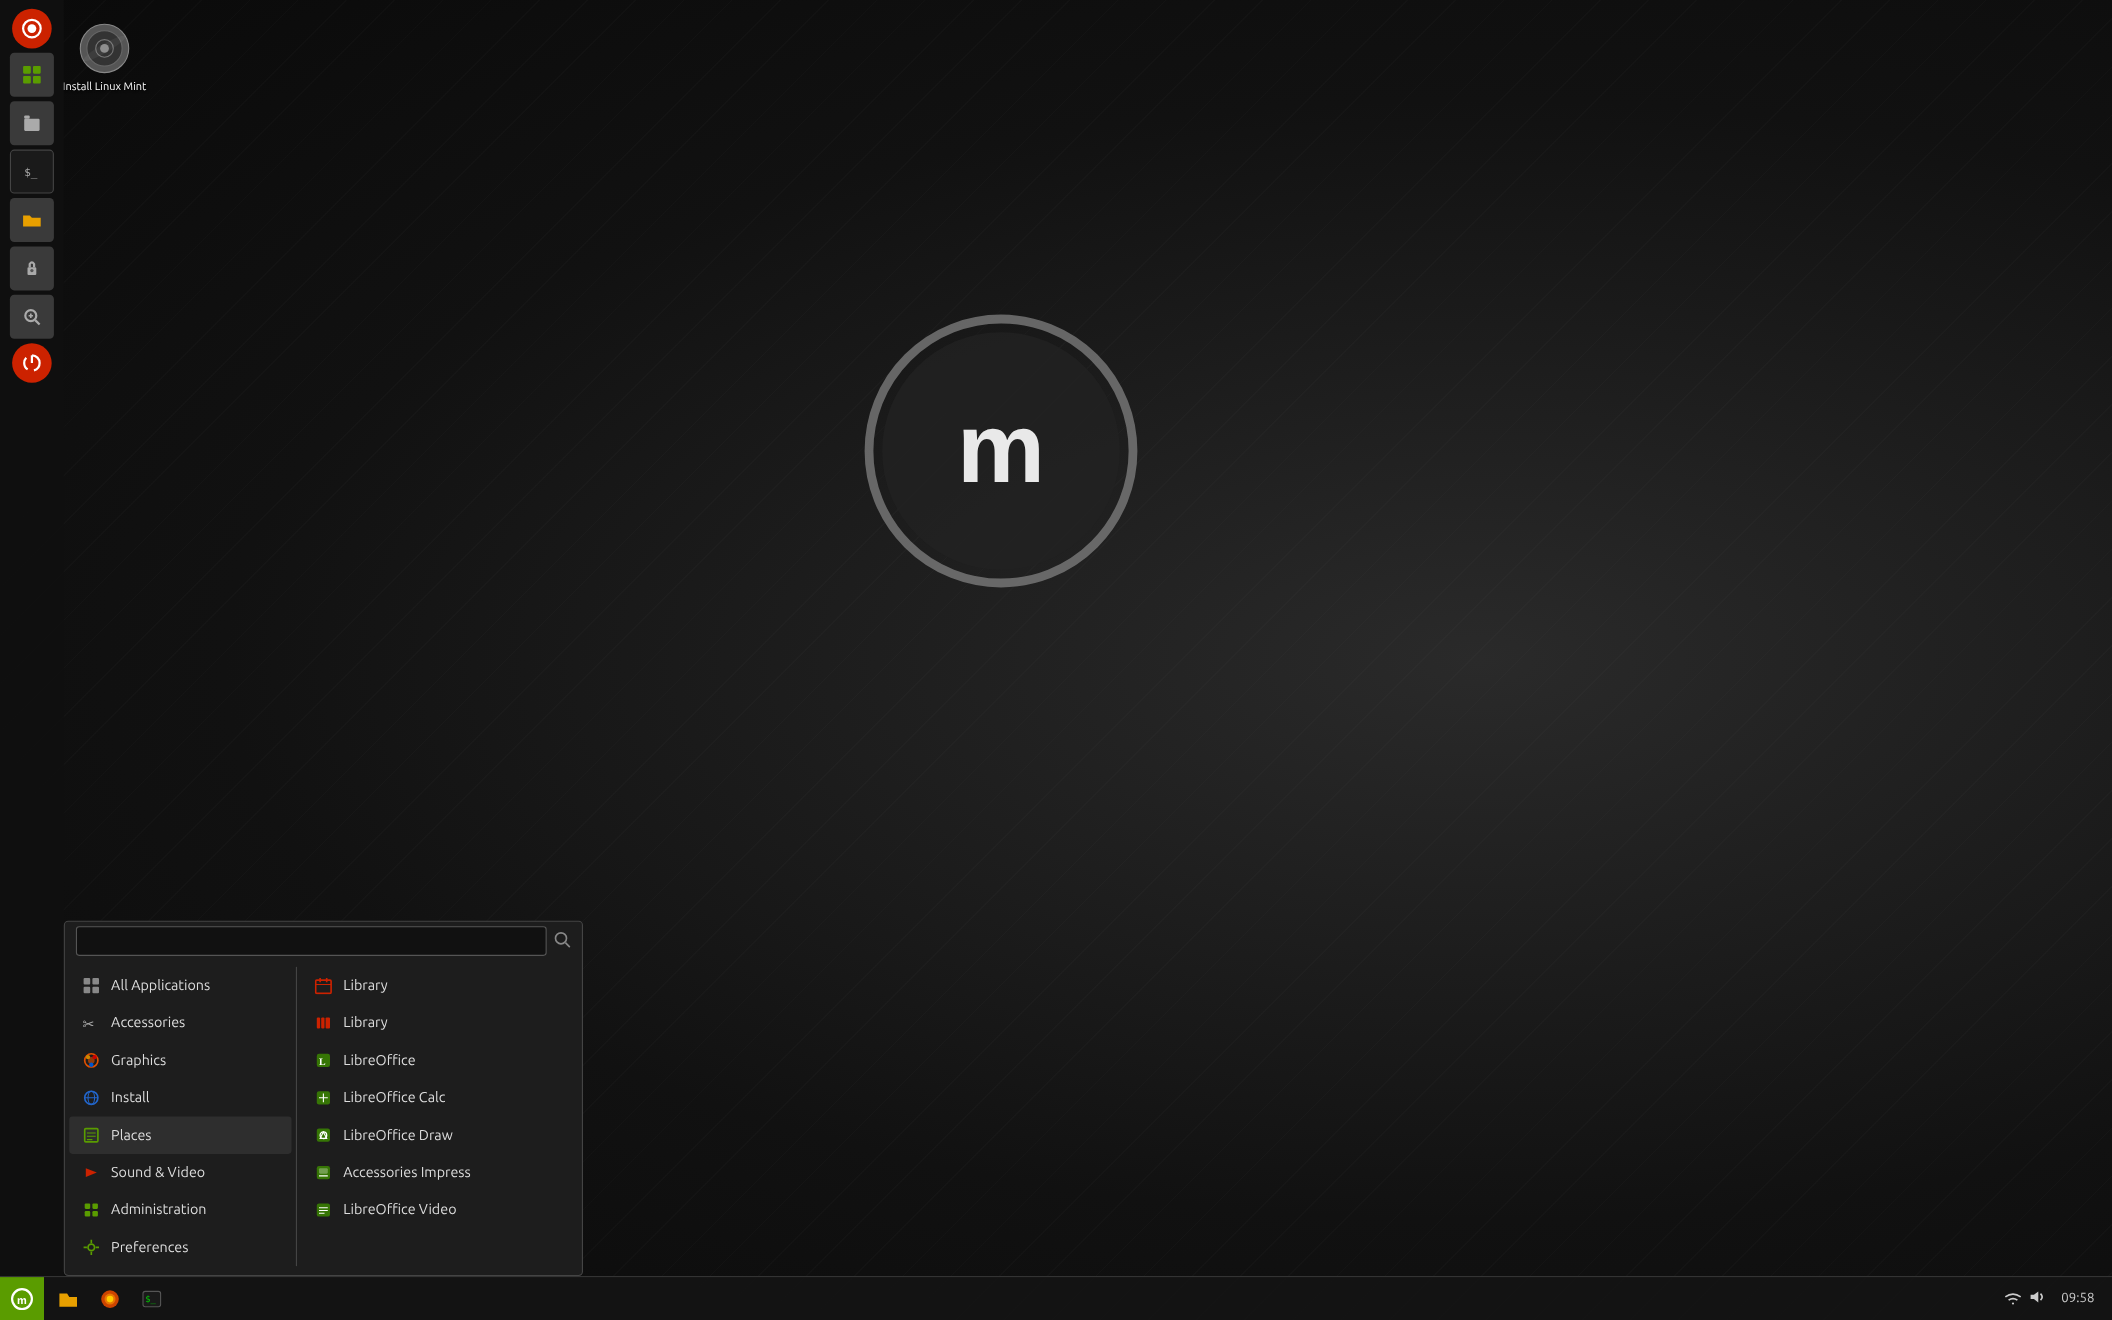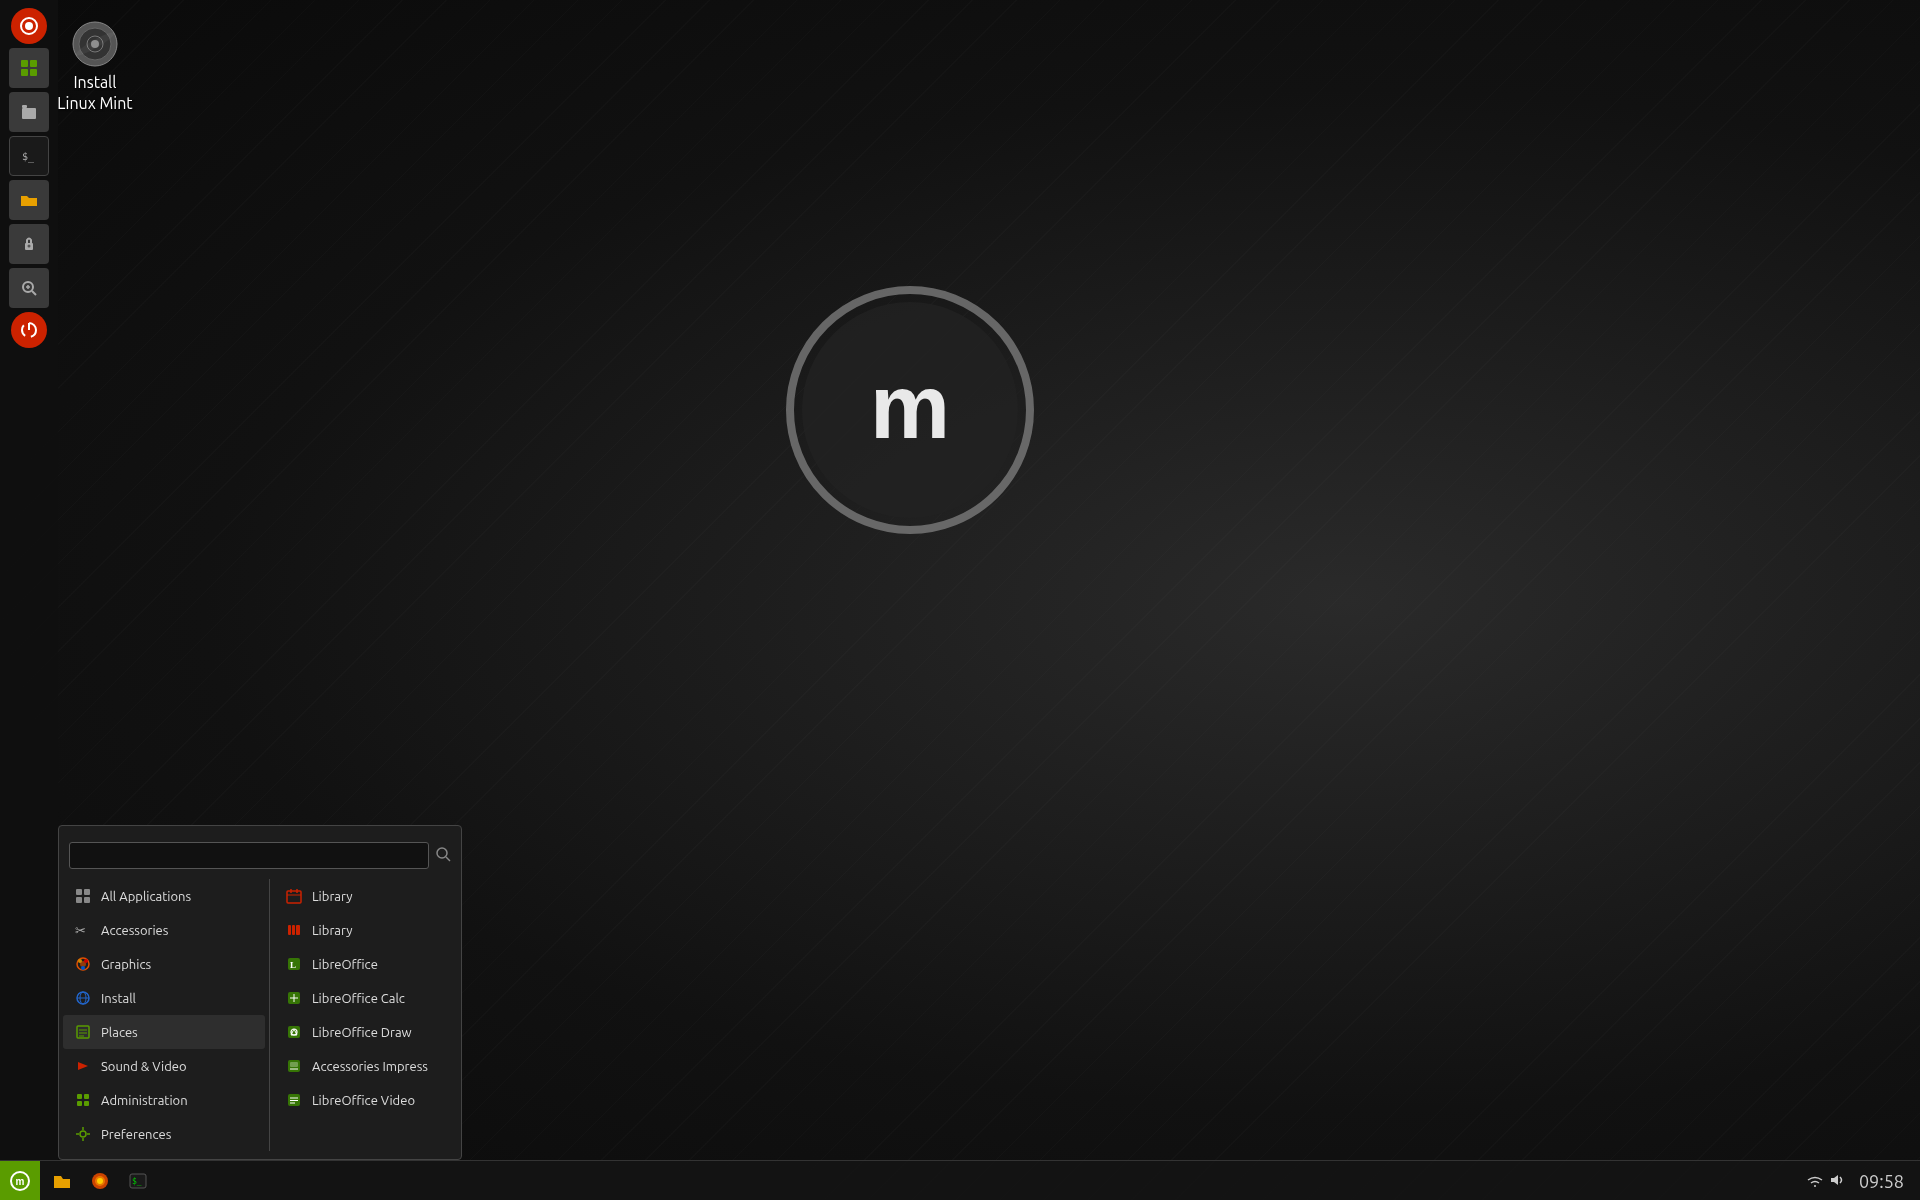--- a/index.html
+++ b/index.html
@@ -50,22 +50,22 @@
     }
 
     .desktop-icon .icon-img {
       width: 48px;
       height: 48px;
       margin-bottom: 4px;
     }
 
     .desktop-icon .icon-label {
       color: #fff;
-      font-size: 16px;
-      text-align: center;
+      font-size: 10px;
+      text-align: left;
       text-shadow: 1px 1px 2px #000;
       line-height: 1.3;
     }
 
     
     .taskbar {
       position: absolute;
       bottom: 0;
       left: 0;
       width: 100%;
@@ -117,21 +117,21 @@
       display: flex;
       align-items: center;
       padding: 0 8px;
       gap: 6px;
       color: #ccc;
       font-size: 12px;
     }
 
     .taskbar-time {
       color: #ccc;
-      font-size: 18px;
+      font-size: 12px;
       padding: 0 8px;
     }
 
     
     .sidebar {
       position: absolute;
       left: 0;
       top: 0;
       bottom: 40px;
       width: 58px;
@@ -155,26 +155,26 @@
       font-size: 20px;
       color: #fff;
       position: relative;
     }
 
     
     .menu-popup {
       position: absolute;
       bottom: 40px;
       left: 58px;
-      width: 404px;
+      width: 472px;
       background: rgba(30,30,30,0.97);
       border: 1px solid #444;
       border-radius: 4px;
       z-index: 200;
-      padding: 12px 0 8px 0;
+      padding: 0 0 8px 0;
     }
 
     
     .menu-search {
       padding: 4px 10px 10px 10px;
       display: flex;
       align-items: center;
       gap: 6px;
     }
 

